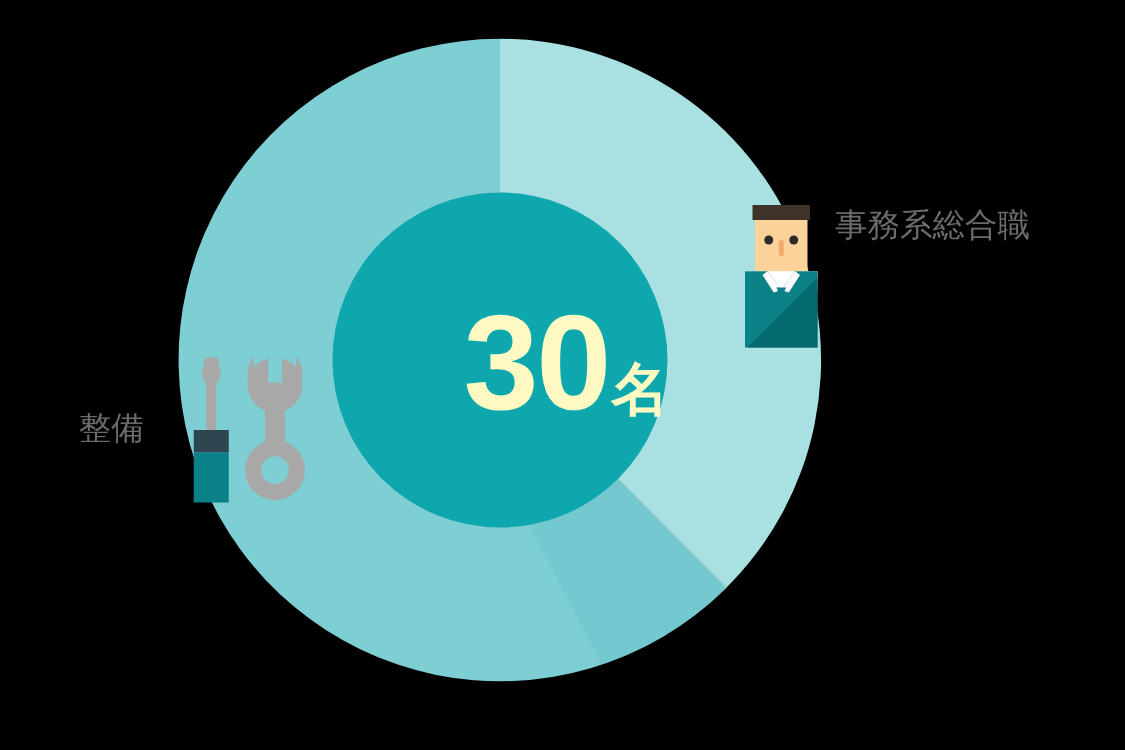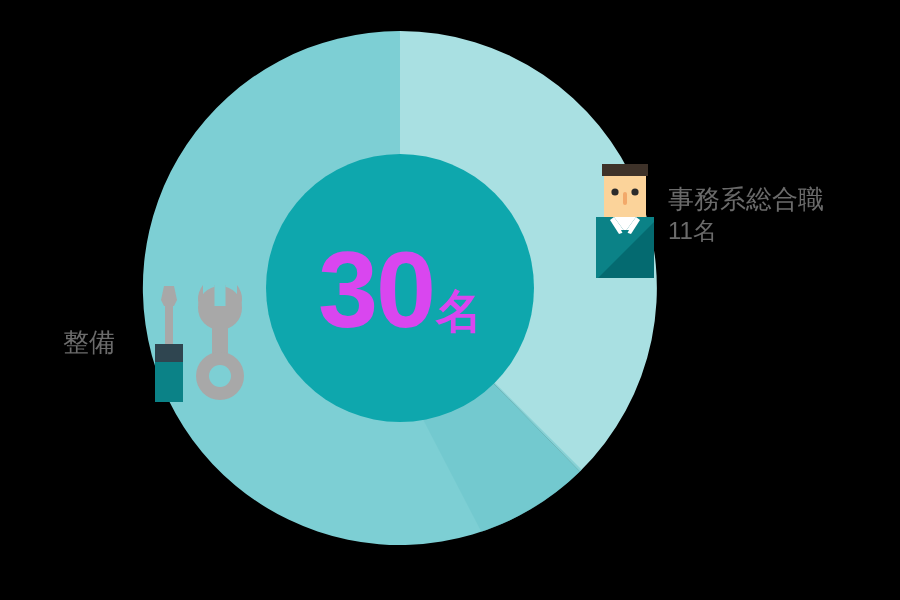--- a/index.html
+++ b/index.html
@@ -29,22 +29,22 @@
     height: 600px;
     display: block;
   }
 
   
   .center-label {
     position: absolute;
     left: 265px;
     top: 236px;
     width: 270px;
-    text-align: center;
-    color: #d946ef;
+    text-align: right;
+    color: #fef9c3;
     white-space: nowrap;
     pointer-events: none;
   }
   .center-label .num {
     font-size: 108px;
     font-weight: bold;
     line-height: 1;
     letter-spacing: -2px;
     vertical-align: baseline;
   }
@@ -62,22 +62,21 @@
     color: #6b6b6b;
     font-size: 26px;
     line-height: 1.22;
     white-space: nowrap;
   }
   .seg-label .l2 { font-size: 24px; }
 
   #label-office {
     left: 668px;
     top: 165px;
-    text-align: left;
-    margin-top: 19px;
+    text-align: center;
   }
   #label-maint {
     left: 44px;
     top: 327px;
     text-align: center;
     width: 90px;
     font-family: Liberation Serif, serif;
   }
 
   
@@ -164,20 +163,19 @@
         <rect x="60" y="42" width="16" height="42" fill="#a8a8a8"></rect>
 
         <circle cx="68" cy="94" r="24" fill="#a8a8a8"></circle>
         <circle cx="68" cy="94" r="11" fill="#7dcfd4"></circle>
       </g>
     </svg>
   </div>
 
   <div class="seg-label" id="label-office">
     <div>事務系総合職</div>
-    <div class="l2">11名</div>
   </div>
 
   <div class="seg-label" id="label-maint">
     <div>整備</div>
   </div>
 
 </div>
 
 </body></html>

